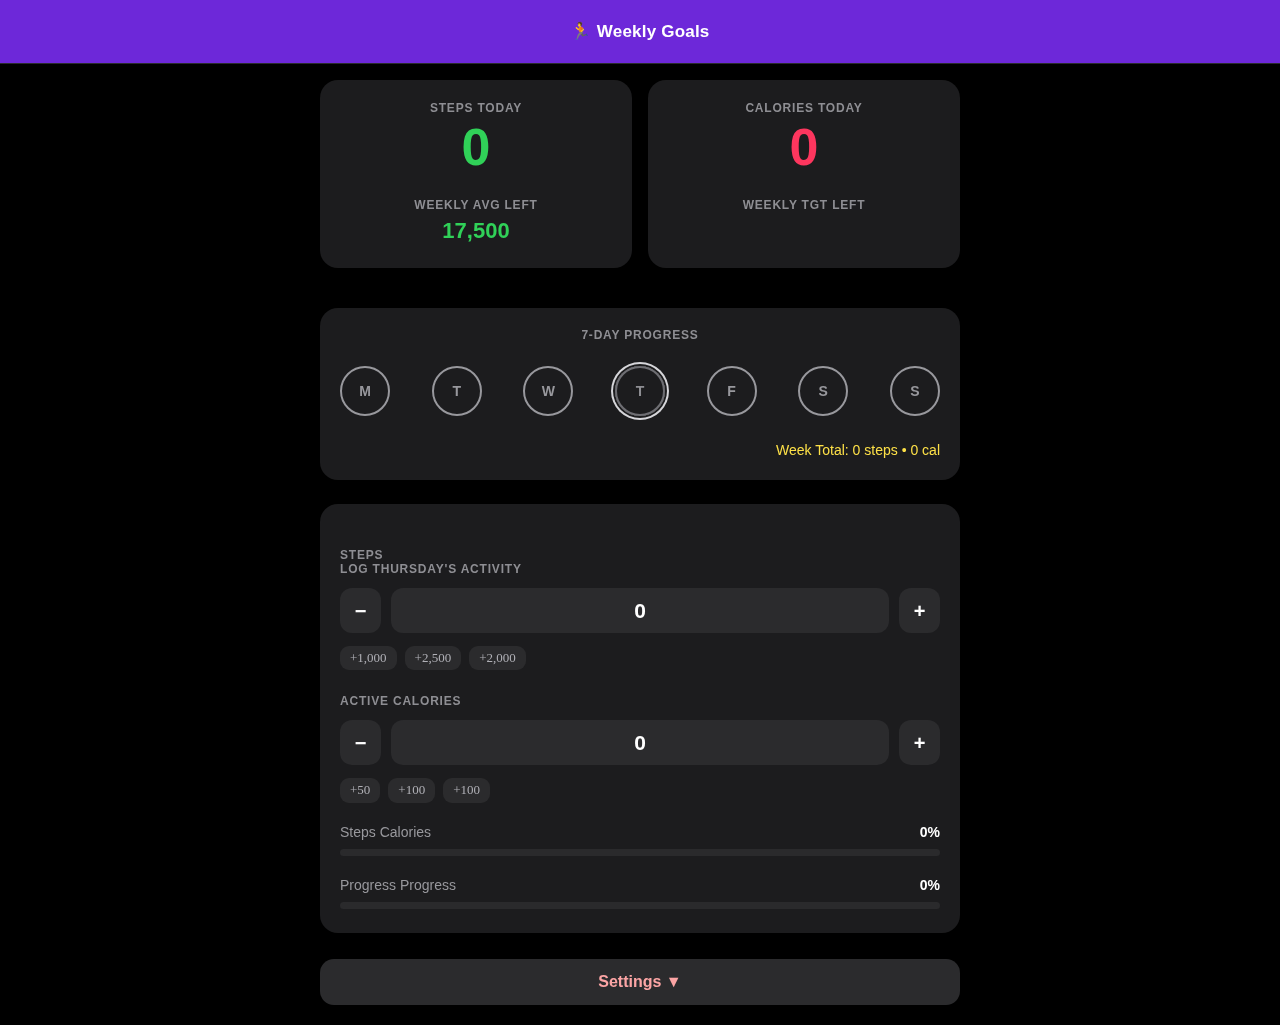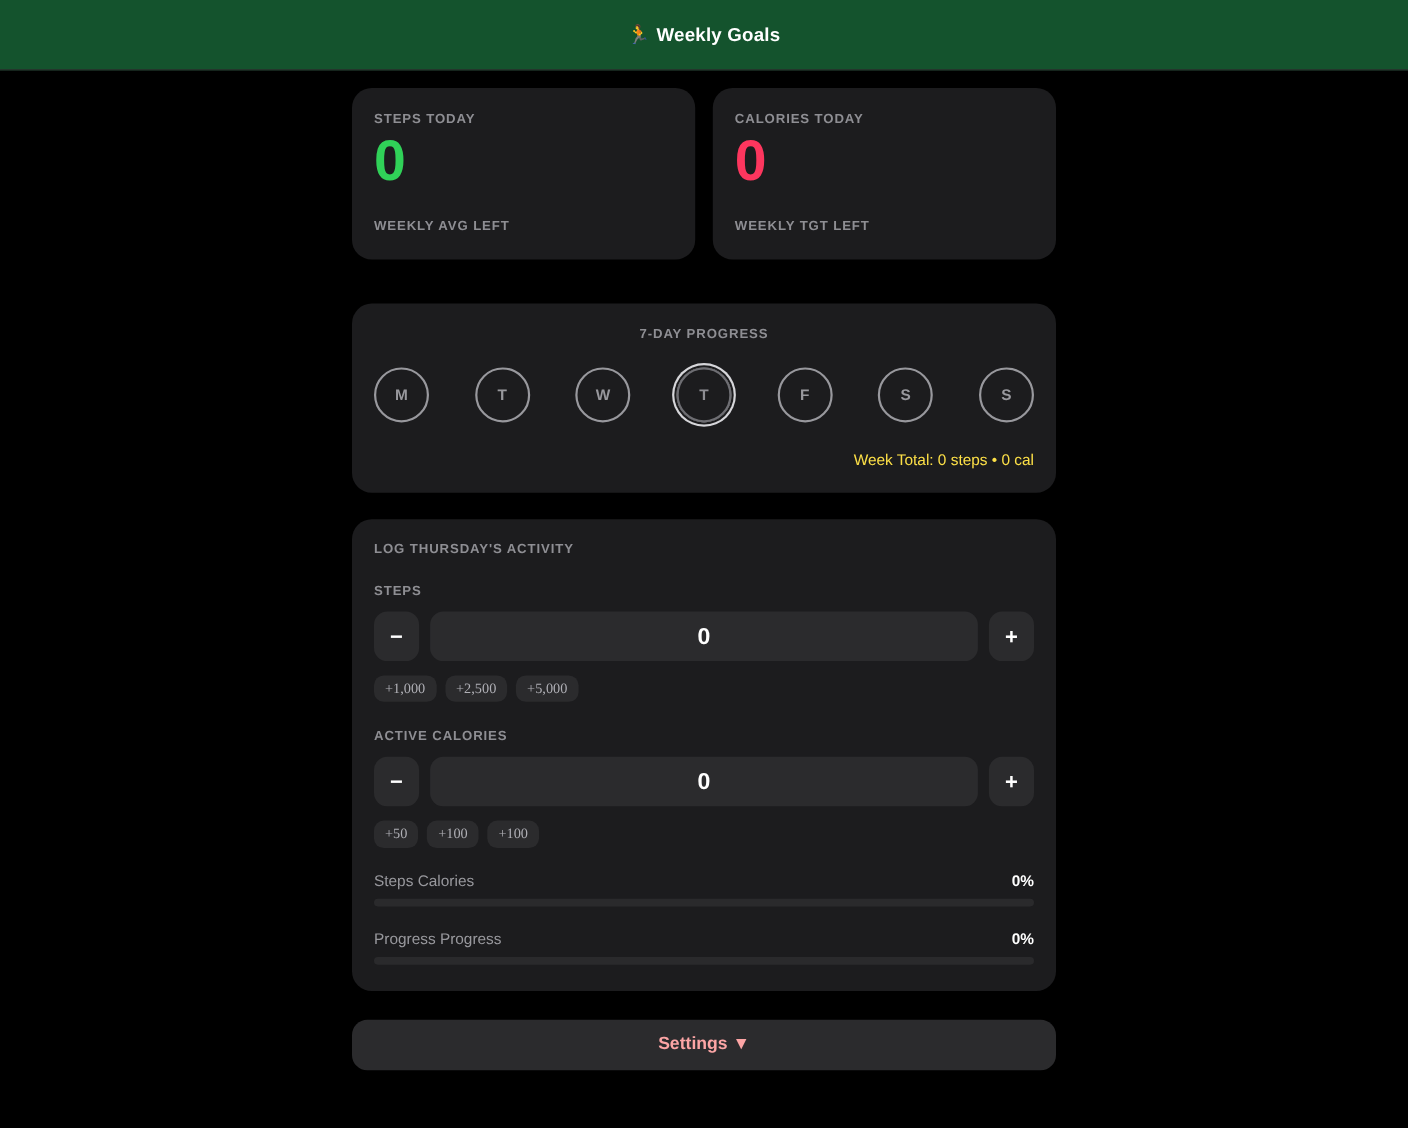--- a/index.html
+++ b/index.html
@@ -8,30 +8,30 @@
     width: 1280px; height: 1025px;
     font-family: "Liberation Sans", sans-serif;
     color: #fff;
     overflow: hidden;
   }
   
   .app-header {
     height: 64px;
     display: flex; align-items: center; justify-content: center;
     border-bottom: 1px solid #2b2b2d;
-    background: #14532d;
+    background: #6d28d9;
   }
   .app-title { font-size: 17px; font-weight: bold; color: #fff; letter-spacing: 0.2px; }
 
   .main-col { width: 640px; margin: 0 auto; }
 
   
   .stats-row {
     margin-top: 16px;
-    display: grid; grid-template-columns: 1fr 1fr; gap: 16px;
+    display: grid; grid-template-columns: 1fr 1fr; gap: 16px; text-align: center;
   }
   .card {
     background: #1c1c1e;
     border-radius: 18px;
   }
   .stat-card { padding: 21px 20px 24px 20px; }
   .micro-label {
     font-size: 12px; font-weight: bold; letter-spacing: 0.8px;
     color: #8e8e93; text-transform: uppercase;
   }
@@ -127,20 +127,21 @@
   <div class="app-title">🏃 Weekly Goals</div>
 </header>
 
 <div class="main-col">
 
   <div class="stats-row">
     <div class="card stat-card">
       <div class="micro-label">STEPS TODAY</div>
       <div class="stat-big green">0</div>
       <div class="micro-label stat-sub-label">WEEKLY AVG LEFT</div>
+      <div class="stat-sub green">17,500</div>
     </div>
     <div class="card stat-card">
       <div class="micro-label">CALORIES TODAY</div>
       <div class="stat-big red">0</div>
       <div class="micro-label stat-sub-label">WEEKLY TGT LEFT</div>
     </div>
   </div>
 
   <div class="card week-card">
     <div class="micro-label week-title">7-DAY PROGRESS</div>
@@ -150,32 +151,32 @@
       <div class="day-circle">W</div>
       <div class="day-circle active">T</div>
       <div class="day-circle">F</div>
       <div class="day-circle">S</div>
       <div class="day-circle">S</div>
     </div>
     <div class="week-total">Week Total: 0 steps • 0 cal</div>
   </div>
 
   <div class="card log-card">
+    <div class="micro-label section-label">STEPS</div>
+
     <div class="micro-label">LOG THURSDAY'S ACTIVITY</div>
-
-    <div class="micro-label section-label">STEPS</div>
     <div class="stepper-row">
       <button class="step-btn">−</button>
       <input class="stepper-input" value="0" style="">
       <button class="step-btn">+</button>
     </div>
     <div class="chips-row">
       <button class="chip">+1,000</button>
       <button class="chip">+2,500</button>
-      <button class="chip">+5,000</button>
+      <button class="chip">+2,000</button>
     </div>
 
     <div class="micro-label section-label">ACTIVE CALORIES</div>
     <div class="stepper-row">
       <button class="step-btn">−</button>
       <input class="stepper-input" value="0" style="">
       <button class="step-btn">+</button>
     </div>
     <div class="chips-row">
       <button class="chip">+50</button>

